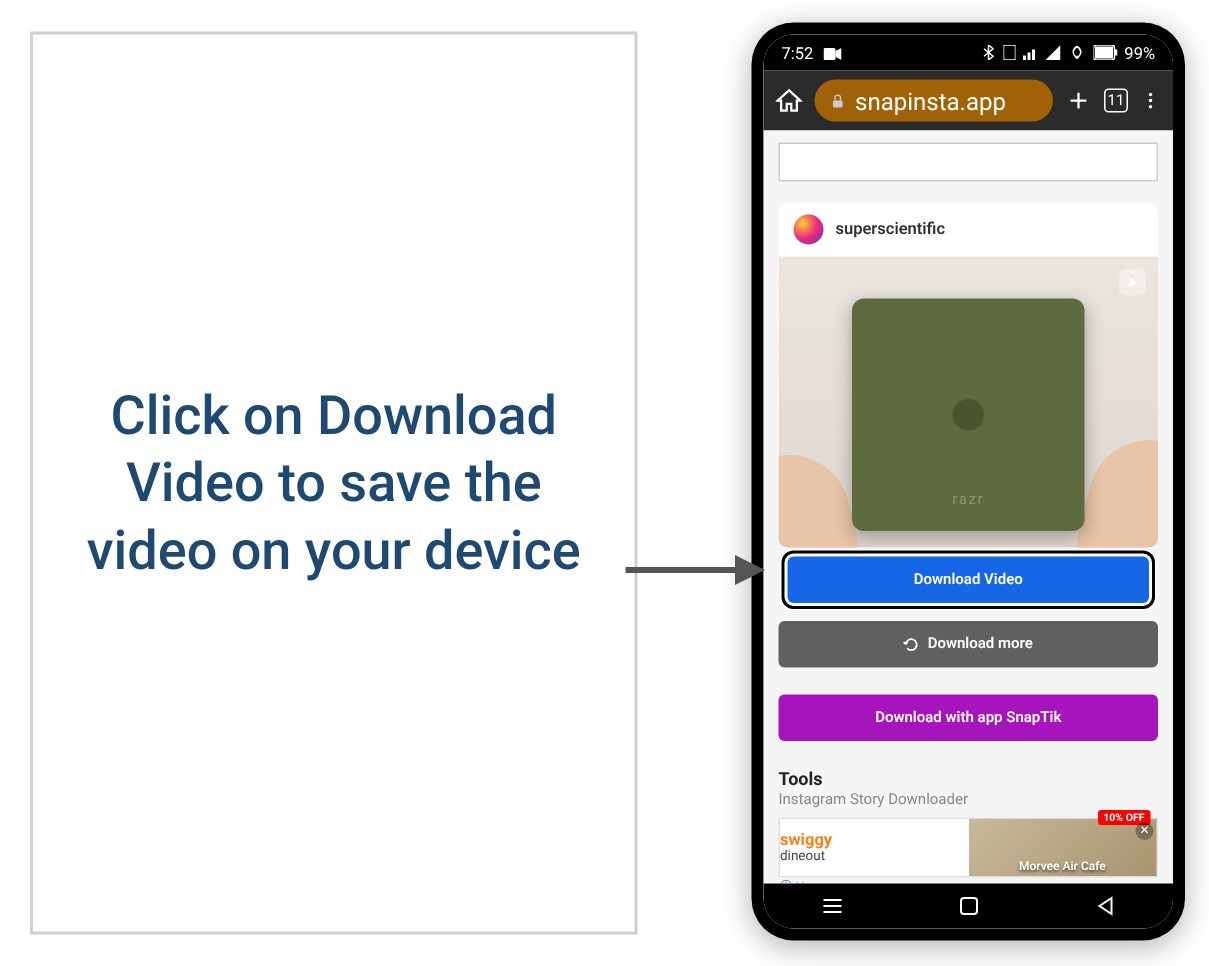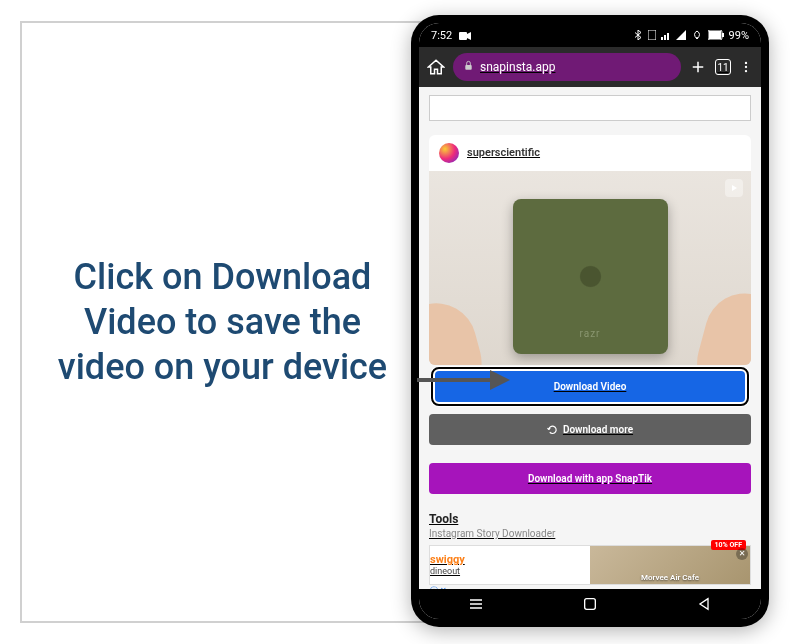--- a/index.html
+++ b/index.html
@@ -35,30 +35,29 @@
     }
     .arrow {
       position: absolute;
       left: 415px;
       top: 365px;
       width: 100px;
       height: 30px;
       z-index: 10;
     }
     .phone {
-      width: 358px;
+      width: 289px;
       height: 612px;
       background: #000;
       border-radius: 28px;
       padding: 8px;
       position: absolute;
-      right: 37px;
+      right: 16px;
       top: 15px;
       box-shadow: 0 4px 20px rgba(0,0,0,0.3);
-      text-decoration: underline;
     }
     .phone-screen {
       width: 100%;
       height: 100%;
       background: #fff;
       border-radius: 20px;
       overflow: hidden;
       display: flex;
       flex-direction: column;
     }
@@ -81,27 +80,27 @@
       height: 40px;
       background: #2b2b2b;
       display: flex;
       align-items: center;
       padding: 0 8px;
       gap: 8px;
     }
     .url-box {
       flex: 1;
       height: 28px;
-      background: #701a75;
+      background: #a16207;
       border-radius: 14px;
       display: flex;
       align-items: center;
       padding: 0 10px;
       color: #fff;
-      font-size: 12px;
+      font-size: 16px;
       gap: 6px;
     }
     .browser-icon {
       color: #fff;
       display: flex;
       align-items: center;
     }
     .content {
       flex: 1;
       background: #f5f5f5;

